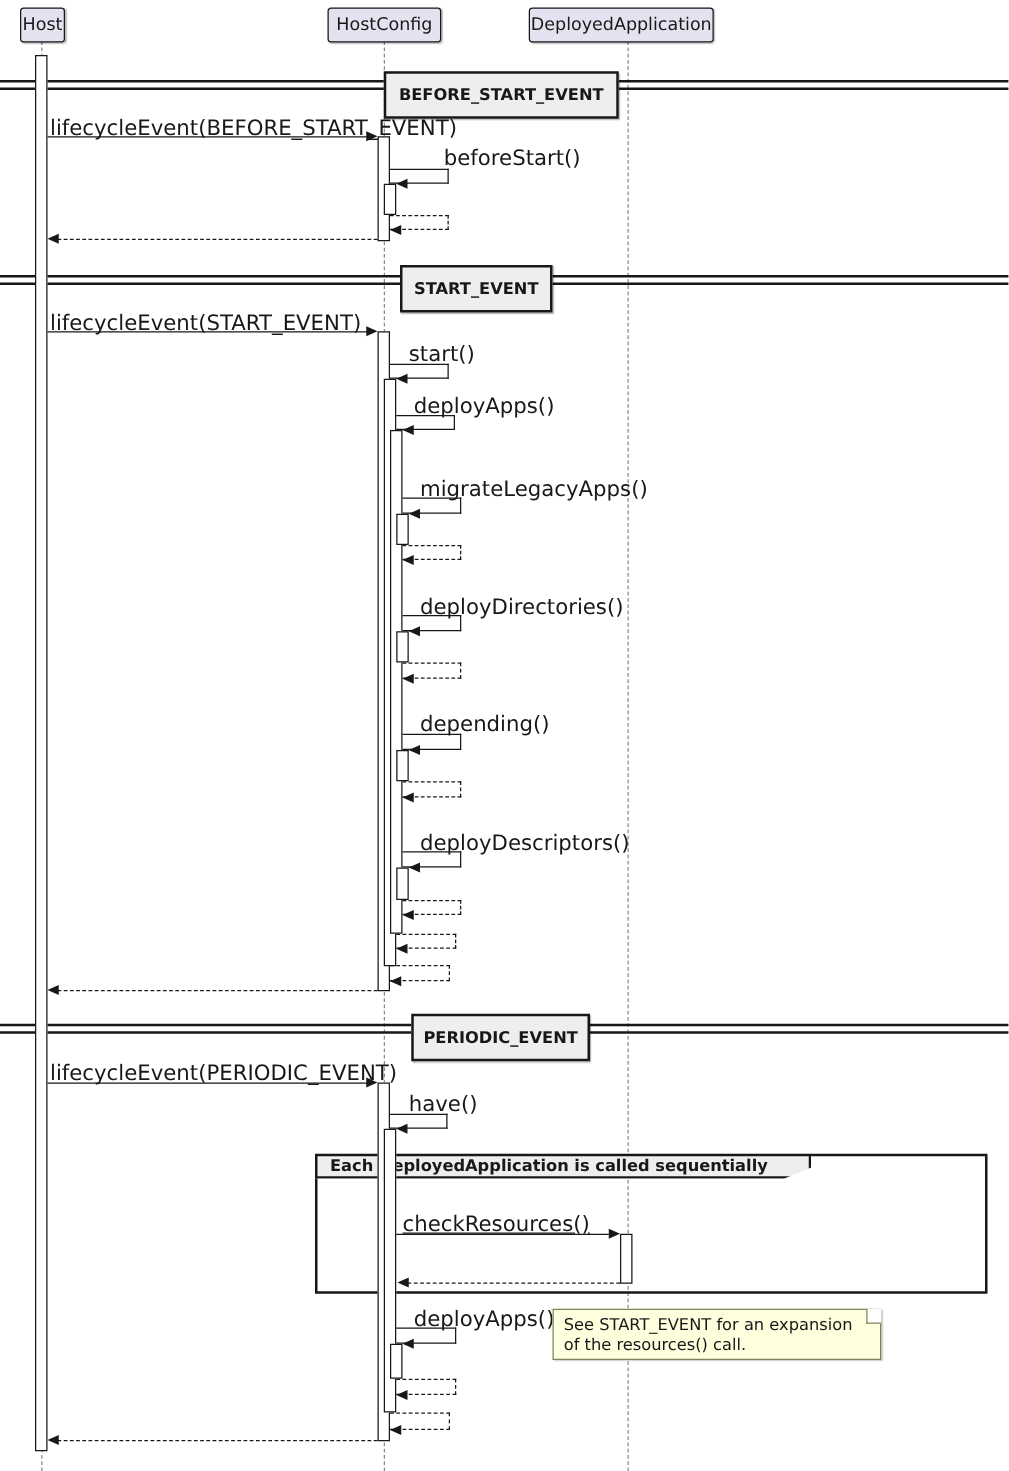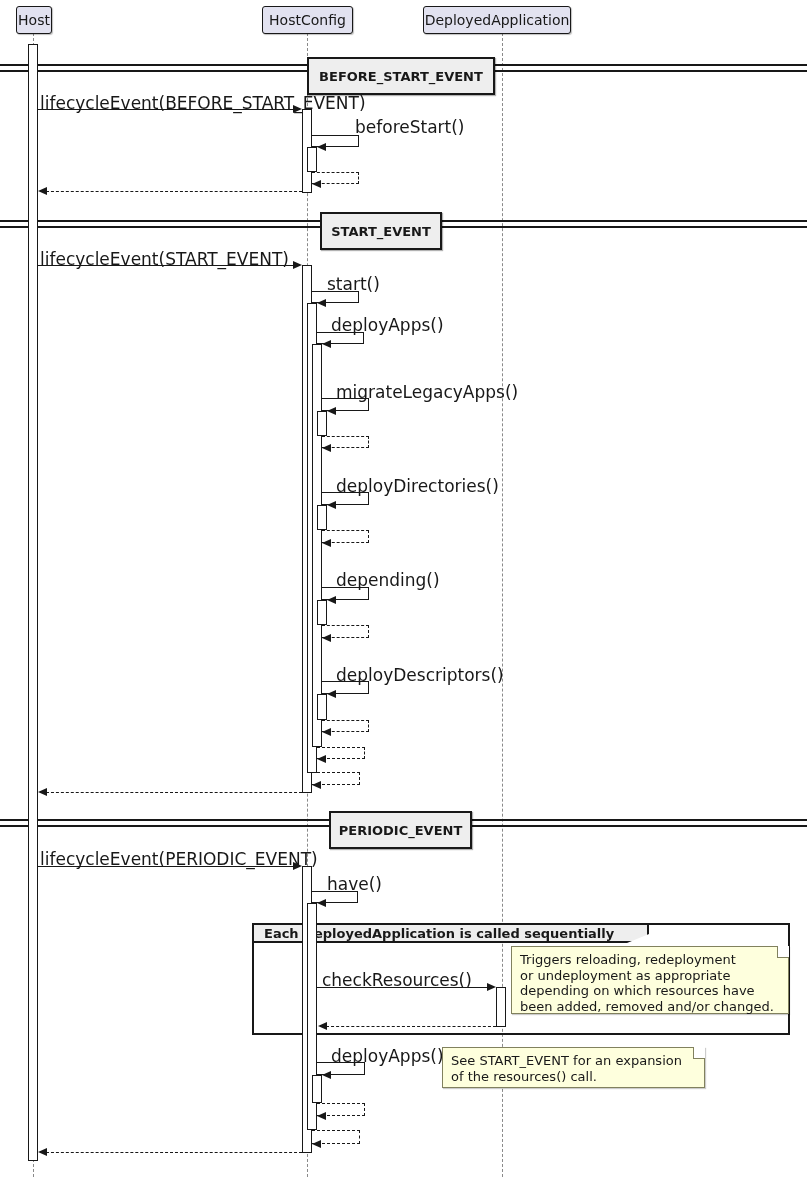--- a/index.html
+++ b/index.html
@@ -165,24 +165,20 @@
   <div class="sc" style="left:312px;top:891px;width:46px;height:12px;"></div>
   <div class="ah-l" style="left:317px;top:899px;"></div>
 
   <div class="msg" style="left:322px;top:970px;text-decoration:underline;">checkResources()</div>
   <div class="hline" style="left:317px;top:987px;width:170px;"></div>
   <div class="ah-r" style="left:487px;top:983px;"></div>
 
   <div class="hline dashed" style="left:326px;top:1026px;width:170px;"></div>
   <div class="ah-l" style="left:318px;top:1022px;"></div>
 
-  <div class="note" style="left:511px;top:946px;width:278px;height:68px;"><div class="fold"></div><span>Triggers reloading, redeployment
-or undeployment as appropriate
-depending on which resources have
-been added, removed and/or changed.</span></div>
 
   <div class="msg" style="left:331px;top:1046px;">deployApps()</div>
   <div class="sc" style="left:317px;top:1062px;width:48px;height:13px;"></div>
   <div class="ah-l" style="left:322px;top:1071px;"></div>
 
   <div class="note" style="left:442px;top:1047px;width:263px;height:41px;"><div class="fold"></div><span>See START_EVENT for an expansion
 of the resources() call.</span></div>
 
   <div class="sr" style="left:317px;top:1103px;width:48px;height:13px;"></div>
   <div class="ah-l" style="left:317px;top:1112px;"></div>

